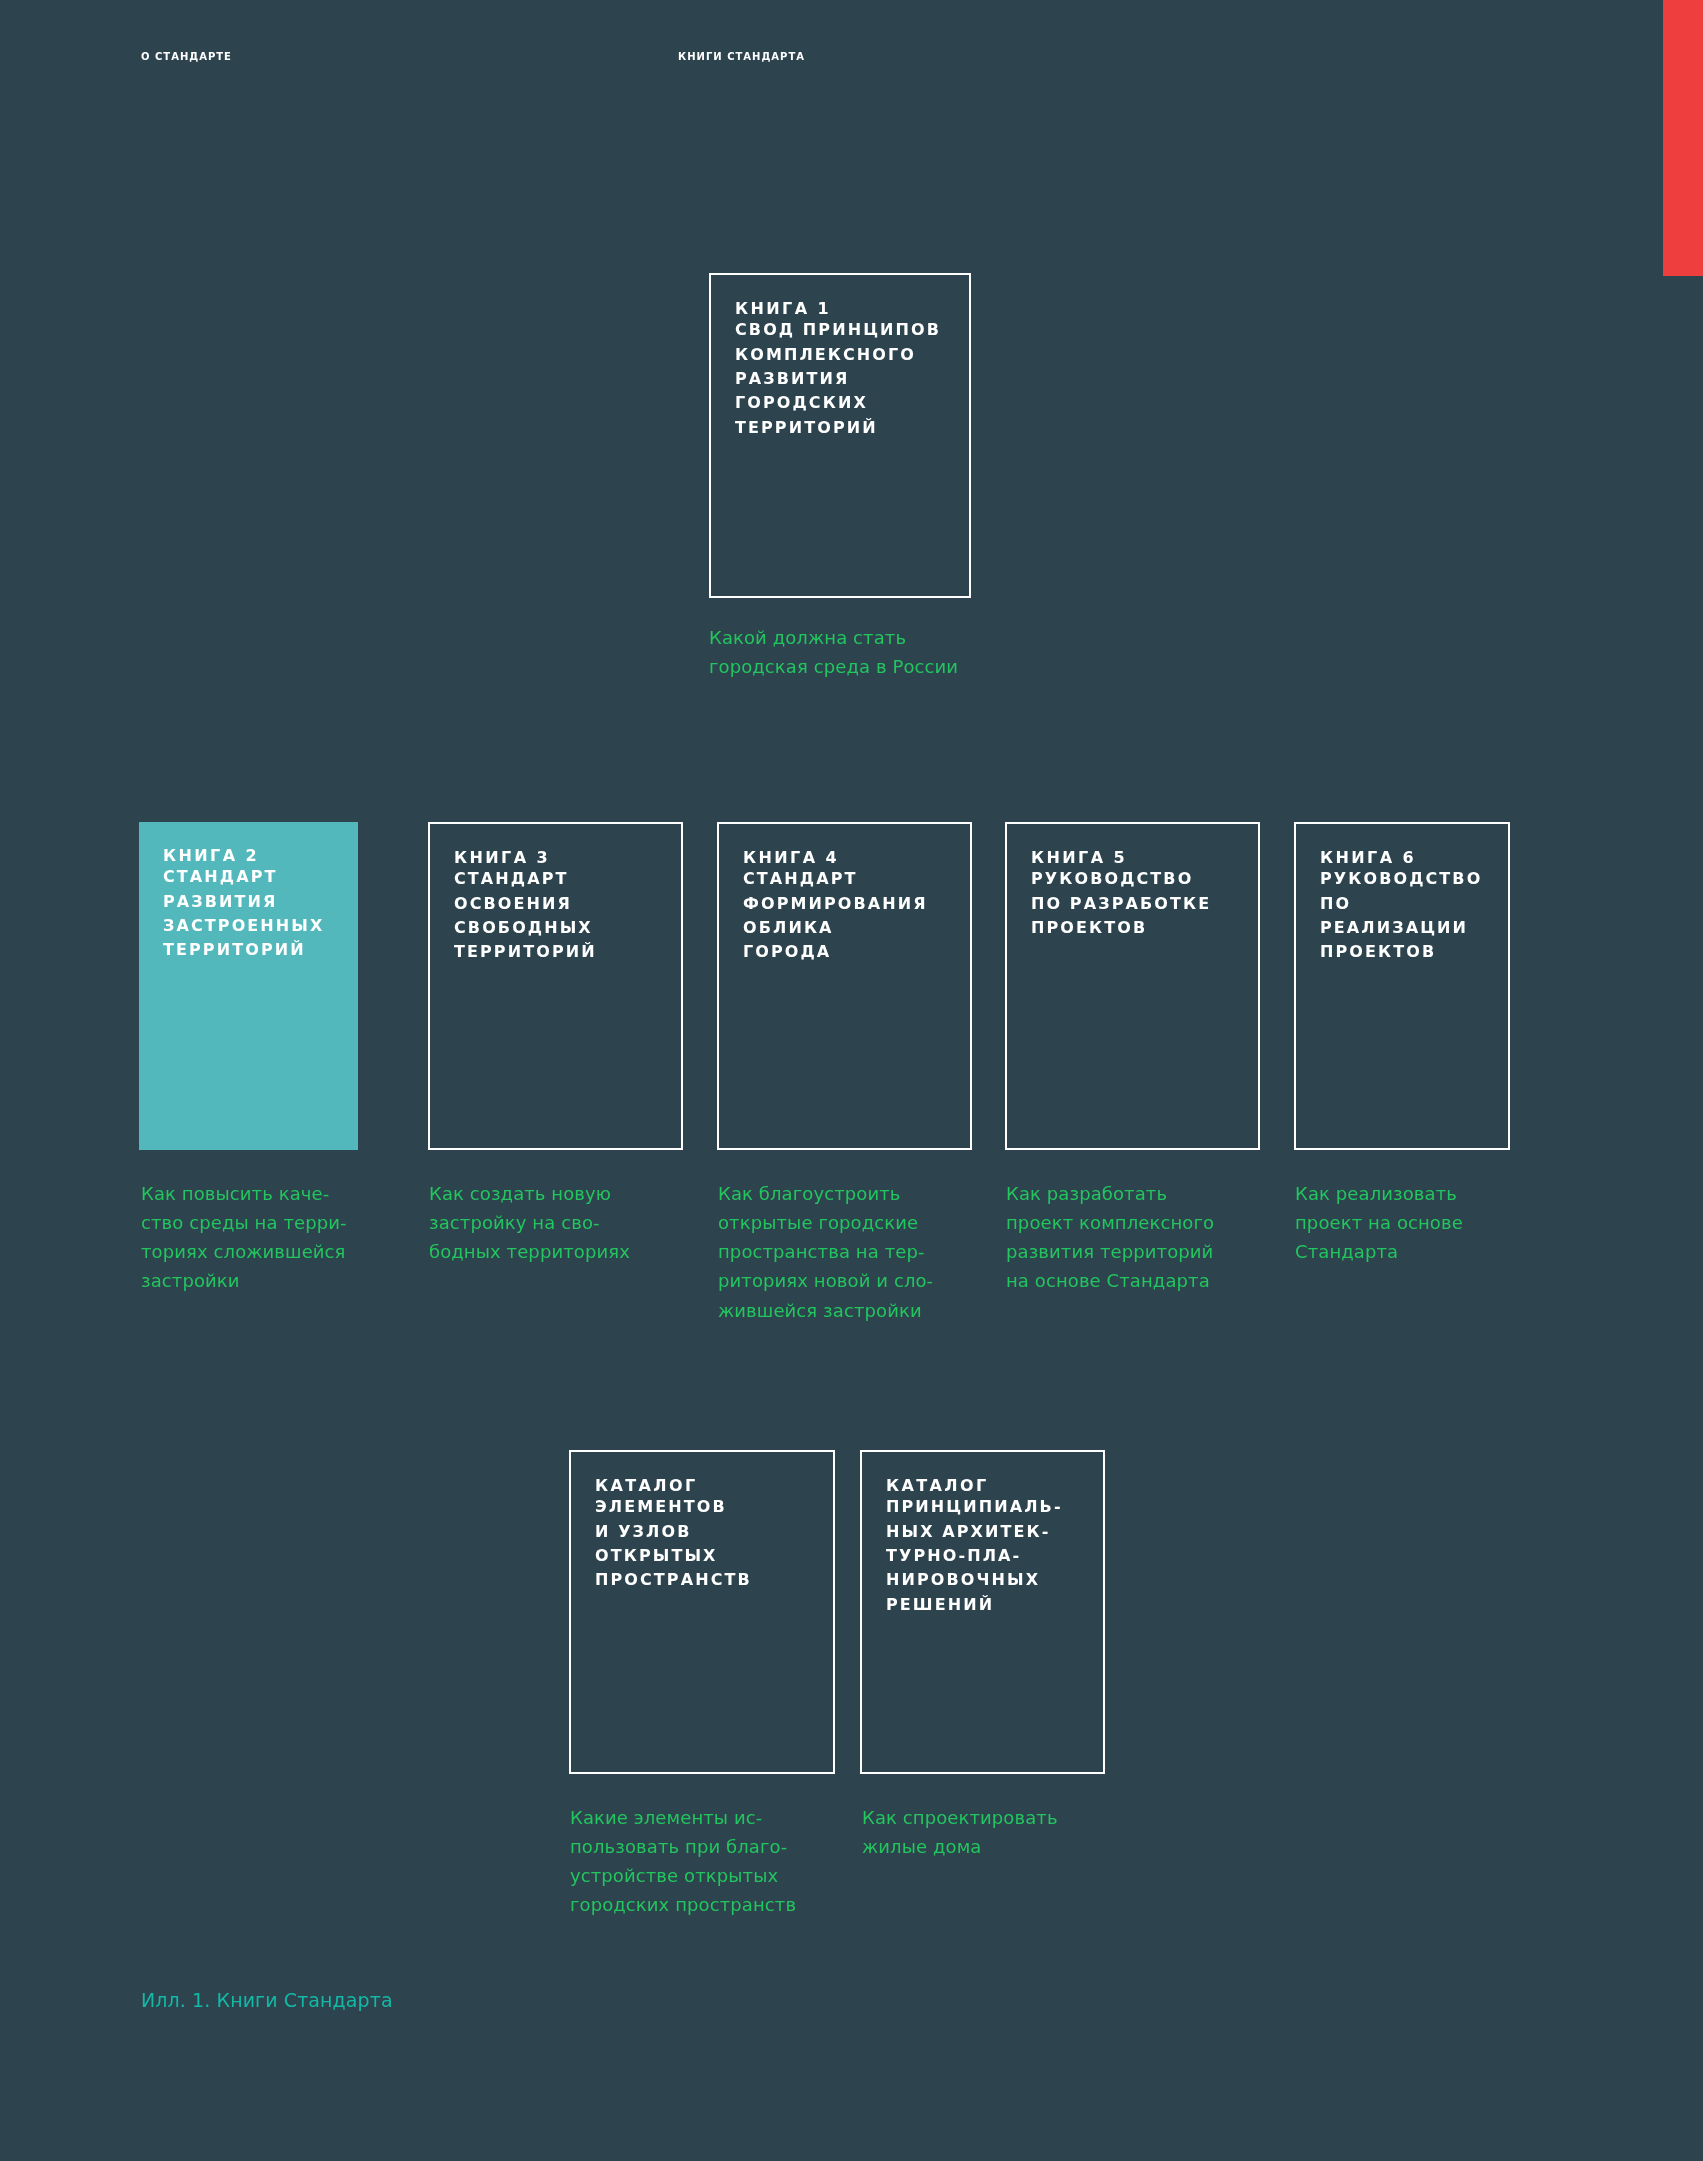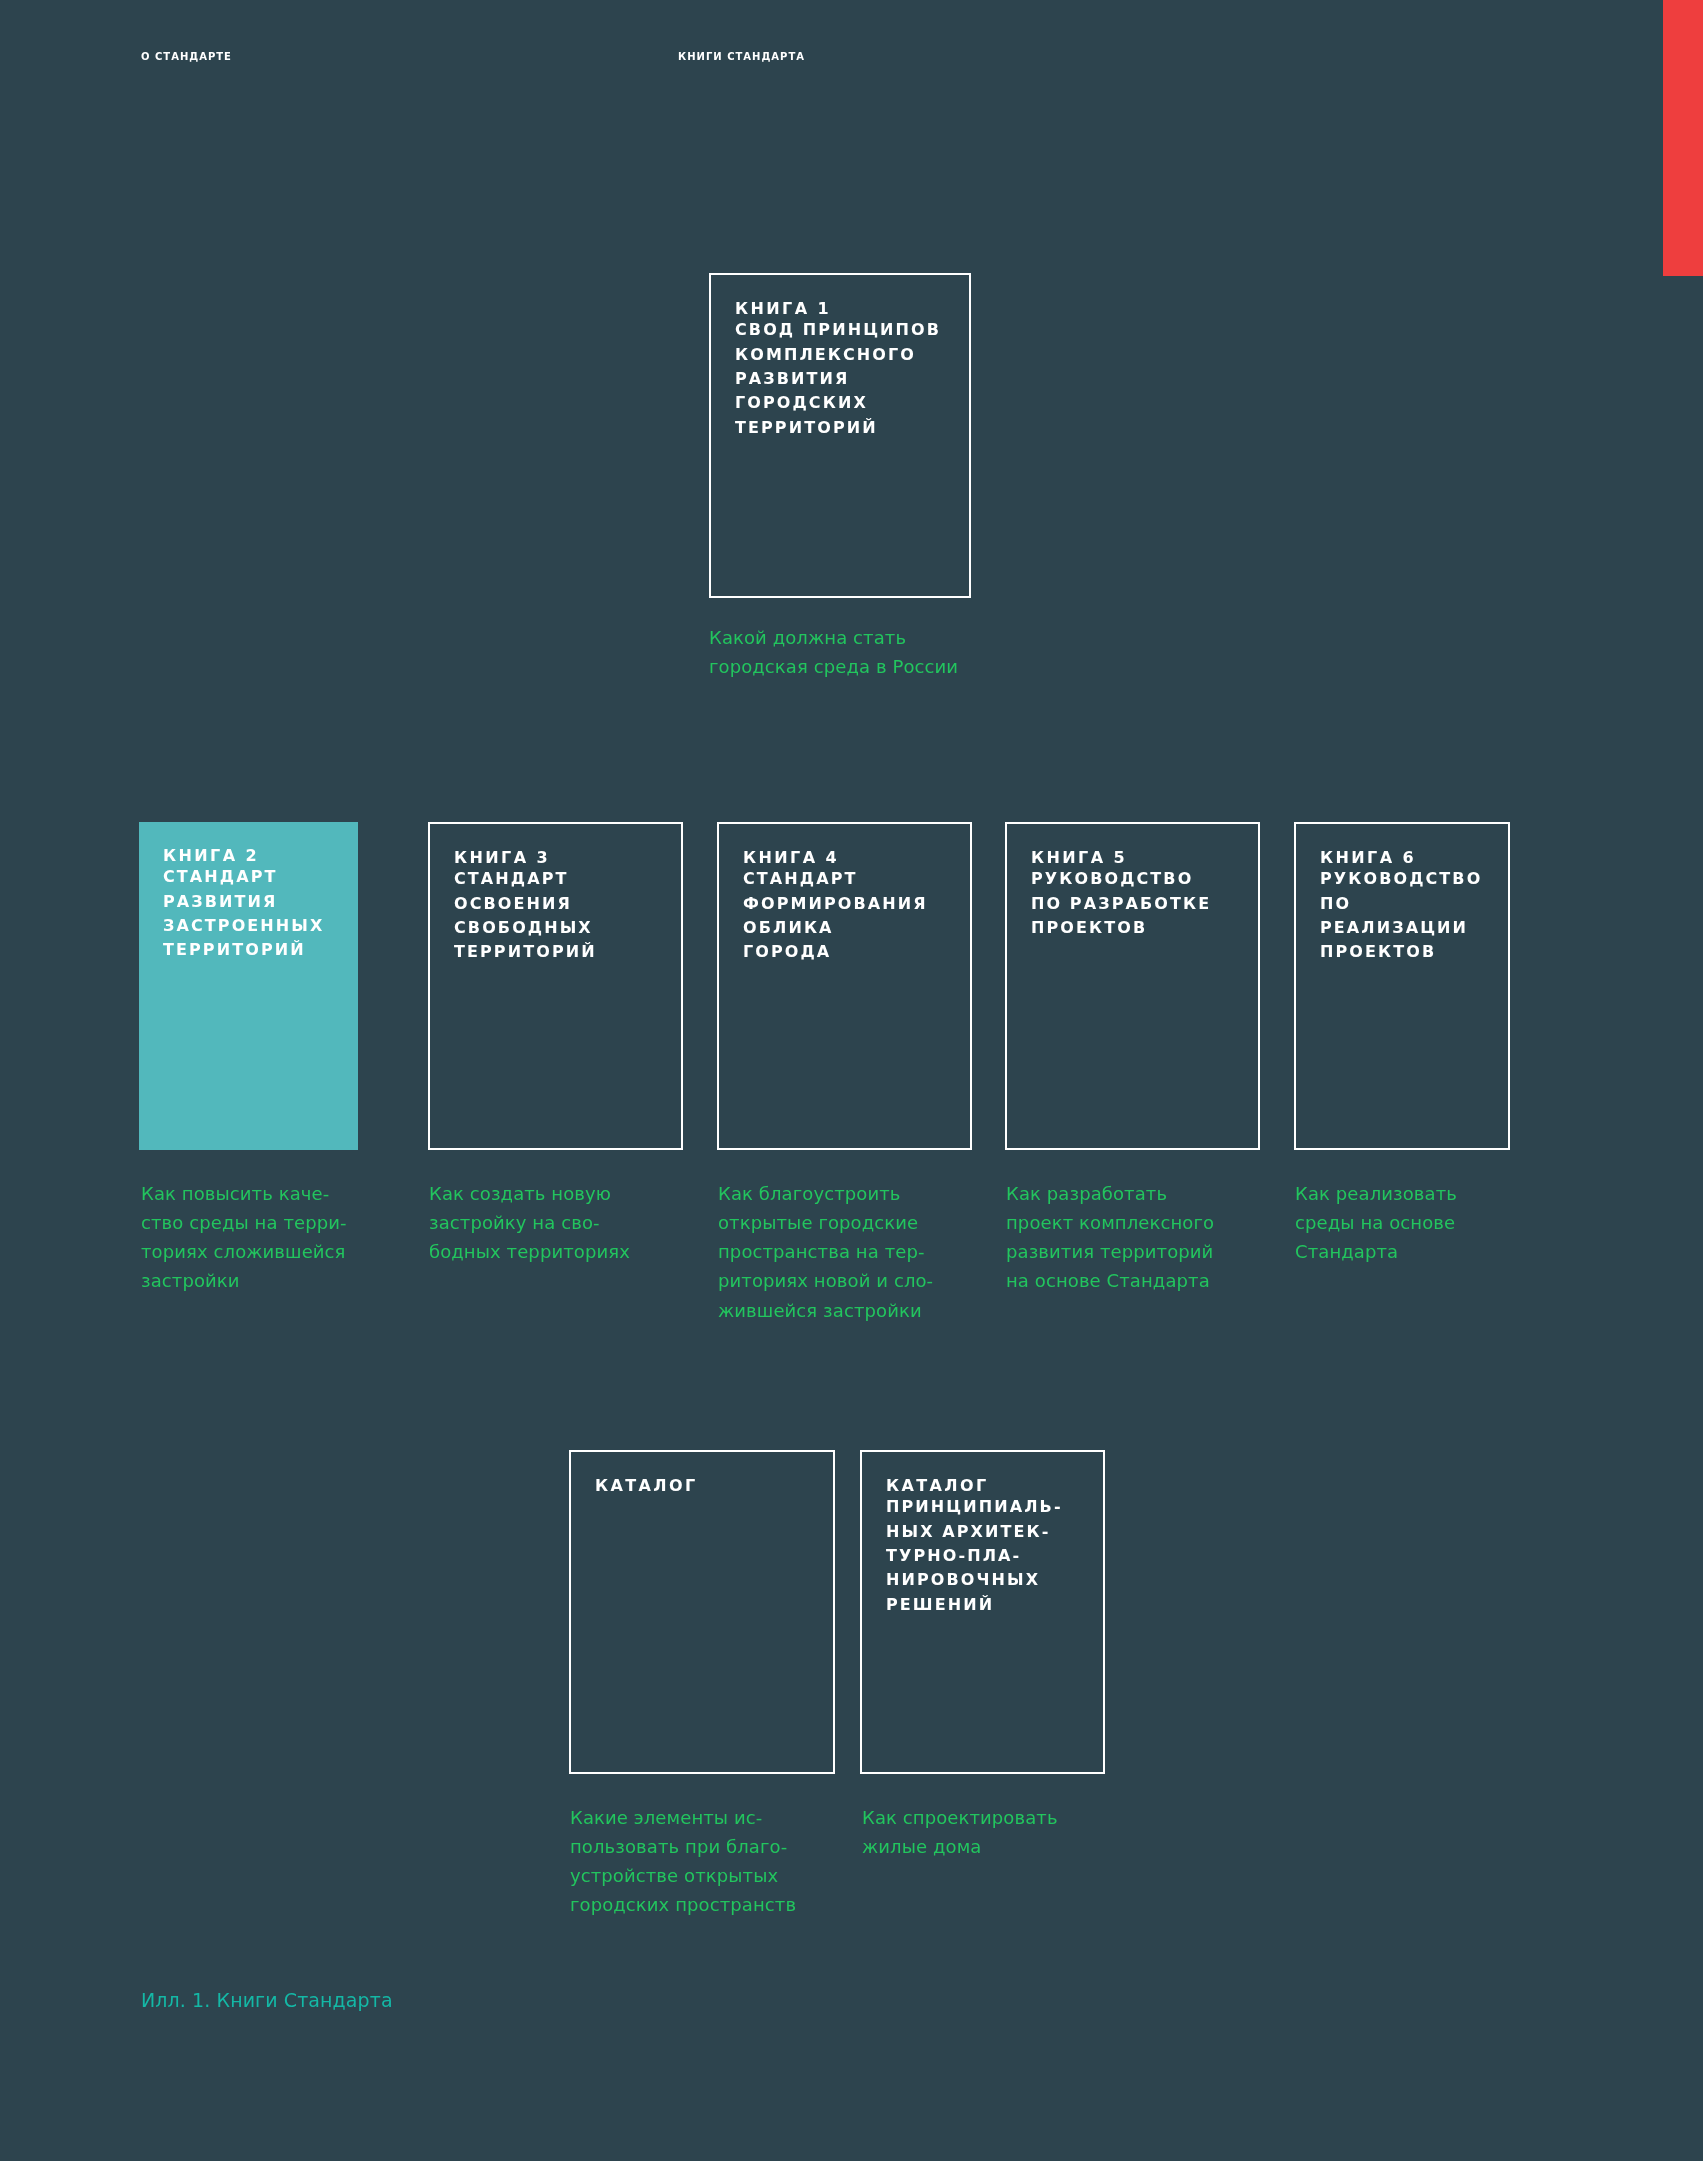--- a/index.html
+++ b/index.html
@@ -190,26 +190,30 @@
 
   <div class="card" style="left:1294px; top:822px; width:216px; height:328px;">
     <div class="card-inner">
       <div class="card-kicker">КНИГА 6</div>
       <div class="card-title">РУКОВОДСТВО
 ПО РЕАЛИЗАЦИИ
 ПРОЕКТОВ</div>
     </div>
   </div>
   <div class="card-caption" style="left:1295px; top:1179px; width:267px;">Как реализовать
-среды на основе
+проект на основе
 Стандарта</div>
 
   <div class="card" style="left:569px; top:1450px; width:266px; height:324px;">
     <div class="card-inner">
       <div class="card-kicker">КАТАЛОГ</div>
+      <div class="card-title">ЭЛЕМЕНТОВ
+И УЗЛОВ
+ОТКРЫТЫХ
+ПРОСТРАНСТВ</div>
     </div>
   </div>
   <div class="card-caption" style="left:570px; top:1803px; width:282px;">Какие элементы ис-
 пользовать при благо-
 устройстве открытых
 городских пространств</div>
 
   <div class="card" style="left:860px; top:1450px; width:245px; height:324px;">
     <div class="card-inner">
       <div class="card-kicker">КАТАЛОГ</div>

